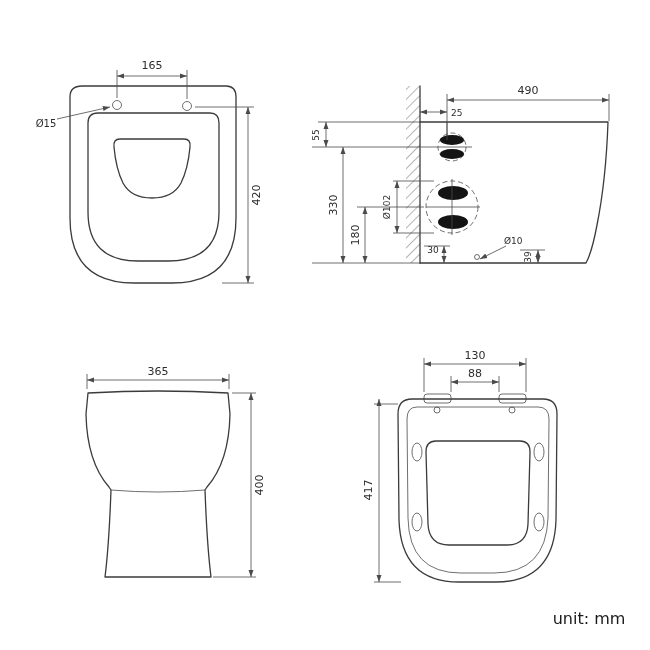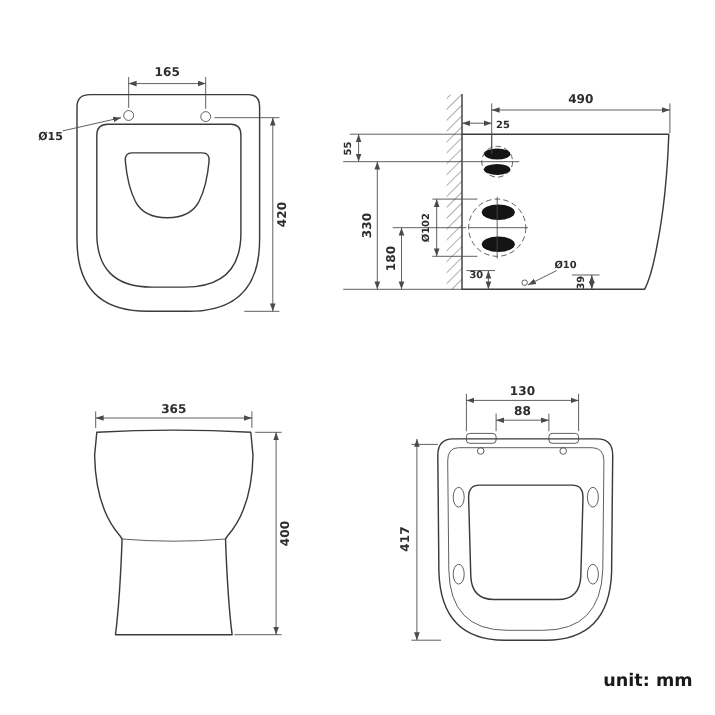--- a/index.html
+++ b/index.html
@@ -1,17 +1,17 @@
 <!DOCTYPE html>
 <html><head>
 <meta charset="utf-8">
 <style>
   html,body{margin:0;padding:0;background:#ffffff;}
   .canvas{width:650px;height:650px;background:#ffffff;position:relative;overflow:hidden;
-          font-family:"DejaVu Sans",sans-serif;font-weight:bold;}
+          font-family:"DejaVu Sans",sans-serif;}
   svg text{font-family:"DejaVu Sans",sans-serif;fill:#2d2d2d;}
   .t11{font-size:11px;}
   .t10{font-size:10px;}
   .t9{font-size:9px;}
   .unit{font-size:16px;fill:#1a1a1a;}
   .ol{fill:none;stroke:#3b3b3b;stroke-width:1.3;stroke-linejoin:round;stroke-linecap:round;}
   .th{fill:none;stroke:#4a4a4a;stroke-width:0.8;}
   .dm{fill:none;stroke:#4a4a4a;stroke-width:0.8;}
   .dash{stroke-dasharray:5 3;}
   .blk{fill:#141414;stroke:none;}

